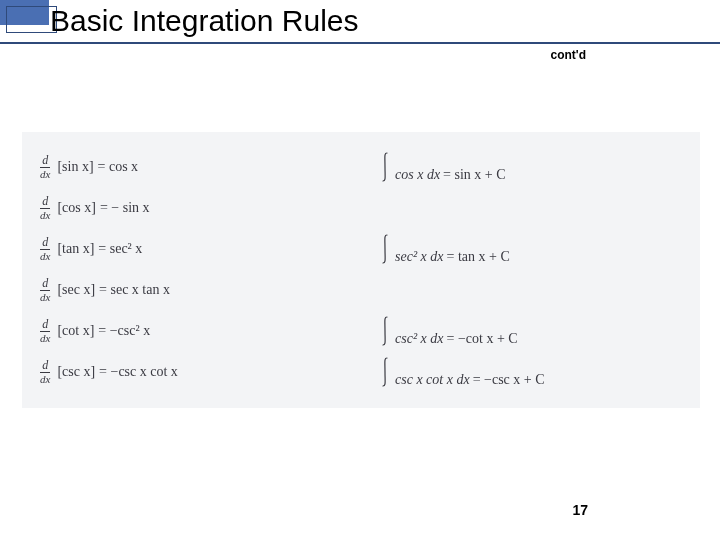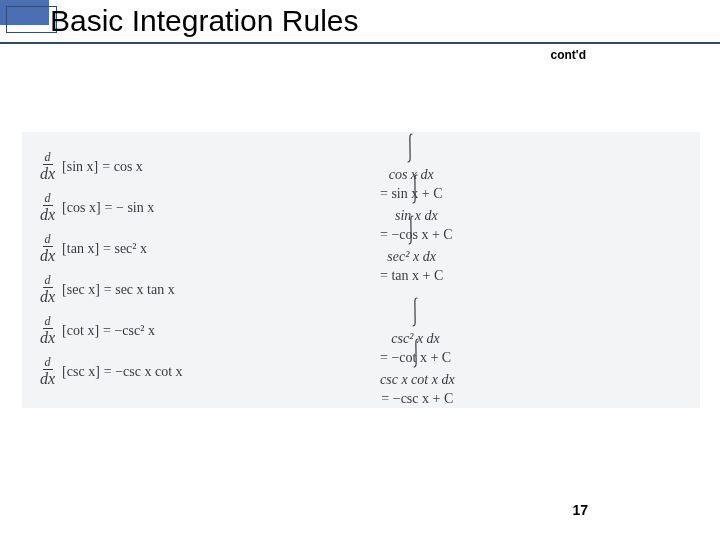--- a/index.html
+++ b/index.html
@@ -82,41 +82,40 @@
     height: 41px;
   }
   .lhs {
     display: flex;
     align-items: center;
     gap: 4px;
     width: 300px;
   }
   .rhs {
     display: flex;
-    align-items: center;
+    align-items: flex-end;
     gap: 3px;
     margin-left: 40px;
-    flex-direction: column;
   }
   .frac {
     display: inline-flex;
     flex-direction: column;
     align-items: center;
     font-style: italic;
     line-height: 1;
     margin-right: 3px;
   }
   .frac .num {
     border-bottom: 1px solid #3a3a42;
     padding: 0 2px 1px 2px;
     font-size: 12px;
   }
   .frac .den {
     padding-top: 1px;
-    font-size: 16px;
+    font-size: 11px;
   }
   .intsign {
     display: inline-flex;
     flex-direction: column;
     width: 10px;
     height: 32px;
     position: relative;
     margin-right: 2px;
   }
   .intsign svg { position:absolute; top:0; left:0; }
@@ -169,29 +168,20 @@
 
     <div class="row">
       <div class="lhs">
         <span class="frac">
           <span class="num ital">d</span>
           <span class="den ital">dx</span>
         </span>
         <span class="fn">[cos x]</span>
         <span class="fn">= − sin x</span>
       </div>
-      <div class="rhs">
-        <span class="intsign">
-          <svg width="10" height="32" viewBox="0 0 10 32">
-              <path d="M7 2 C4 2 5 6 5 16 C5 26 6 30 3 30" stroke="#3a3a42" stroke-width="1.2" fill="none" stroke-linecap="round"></path>
-            </svg>
-        </span>
-        <span class="fn ital">sin x dx</span>
-        <span class="fn">= −cos x + C</span>
-      </div>
     </div>
 
     <div class="row">
       <div class="lhs">
         <span class="frac">
           <span class="num ital">d</span>
           <span class="den ital">dx</span>
         </span>
         <span class="fn">[tan x]</span>
         <span class="fn">= sec² x</span>

